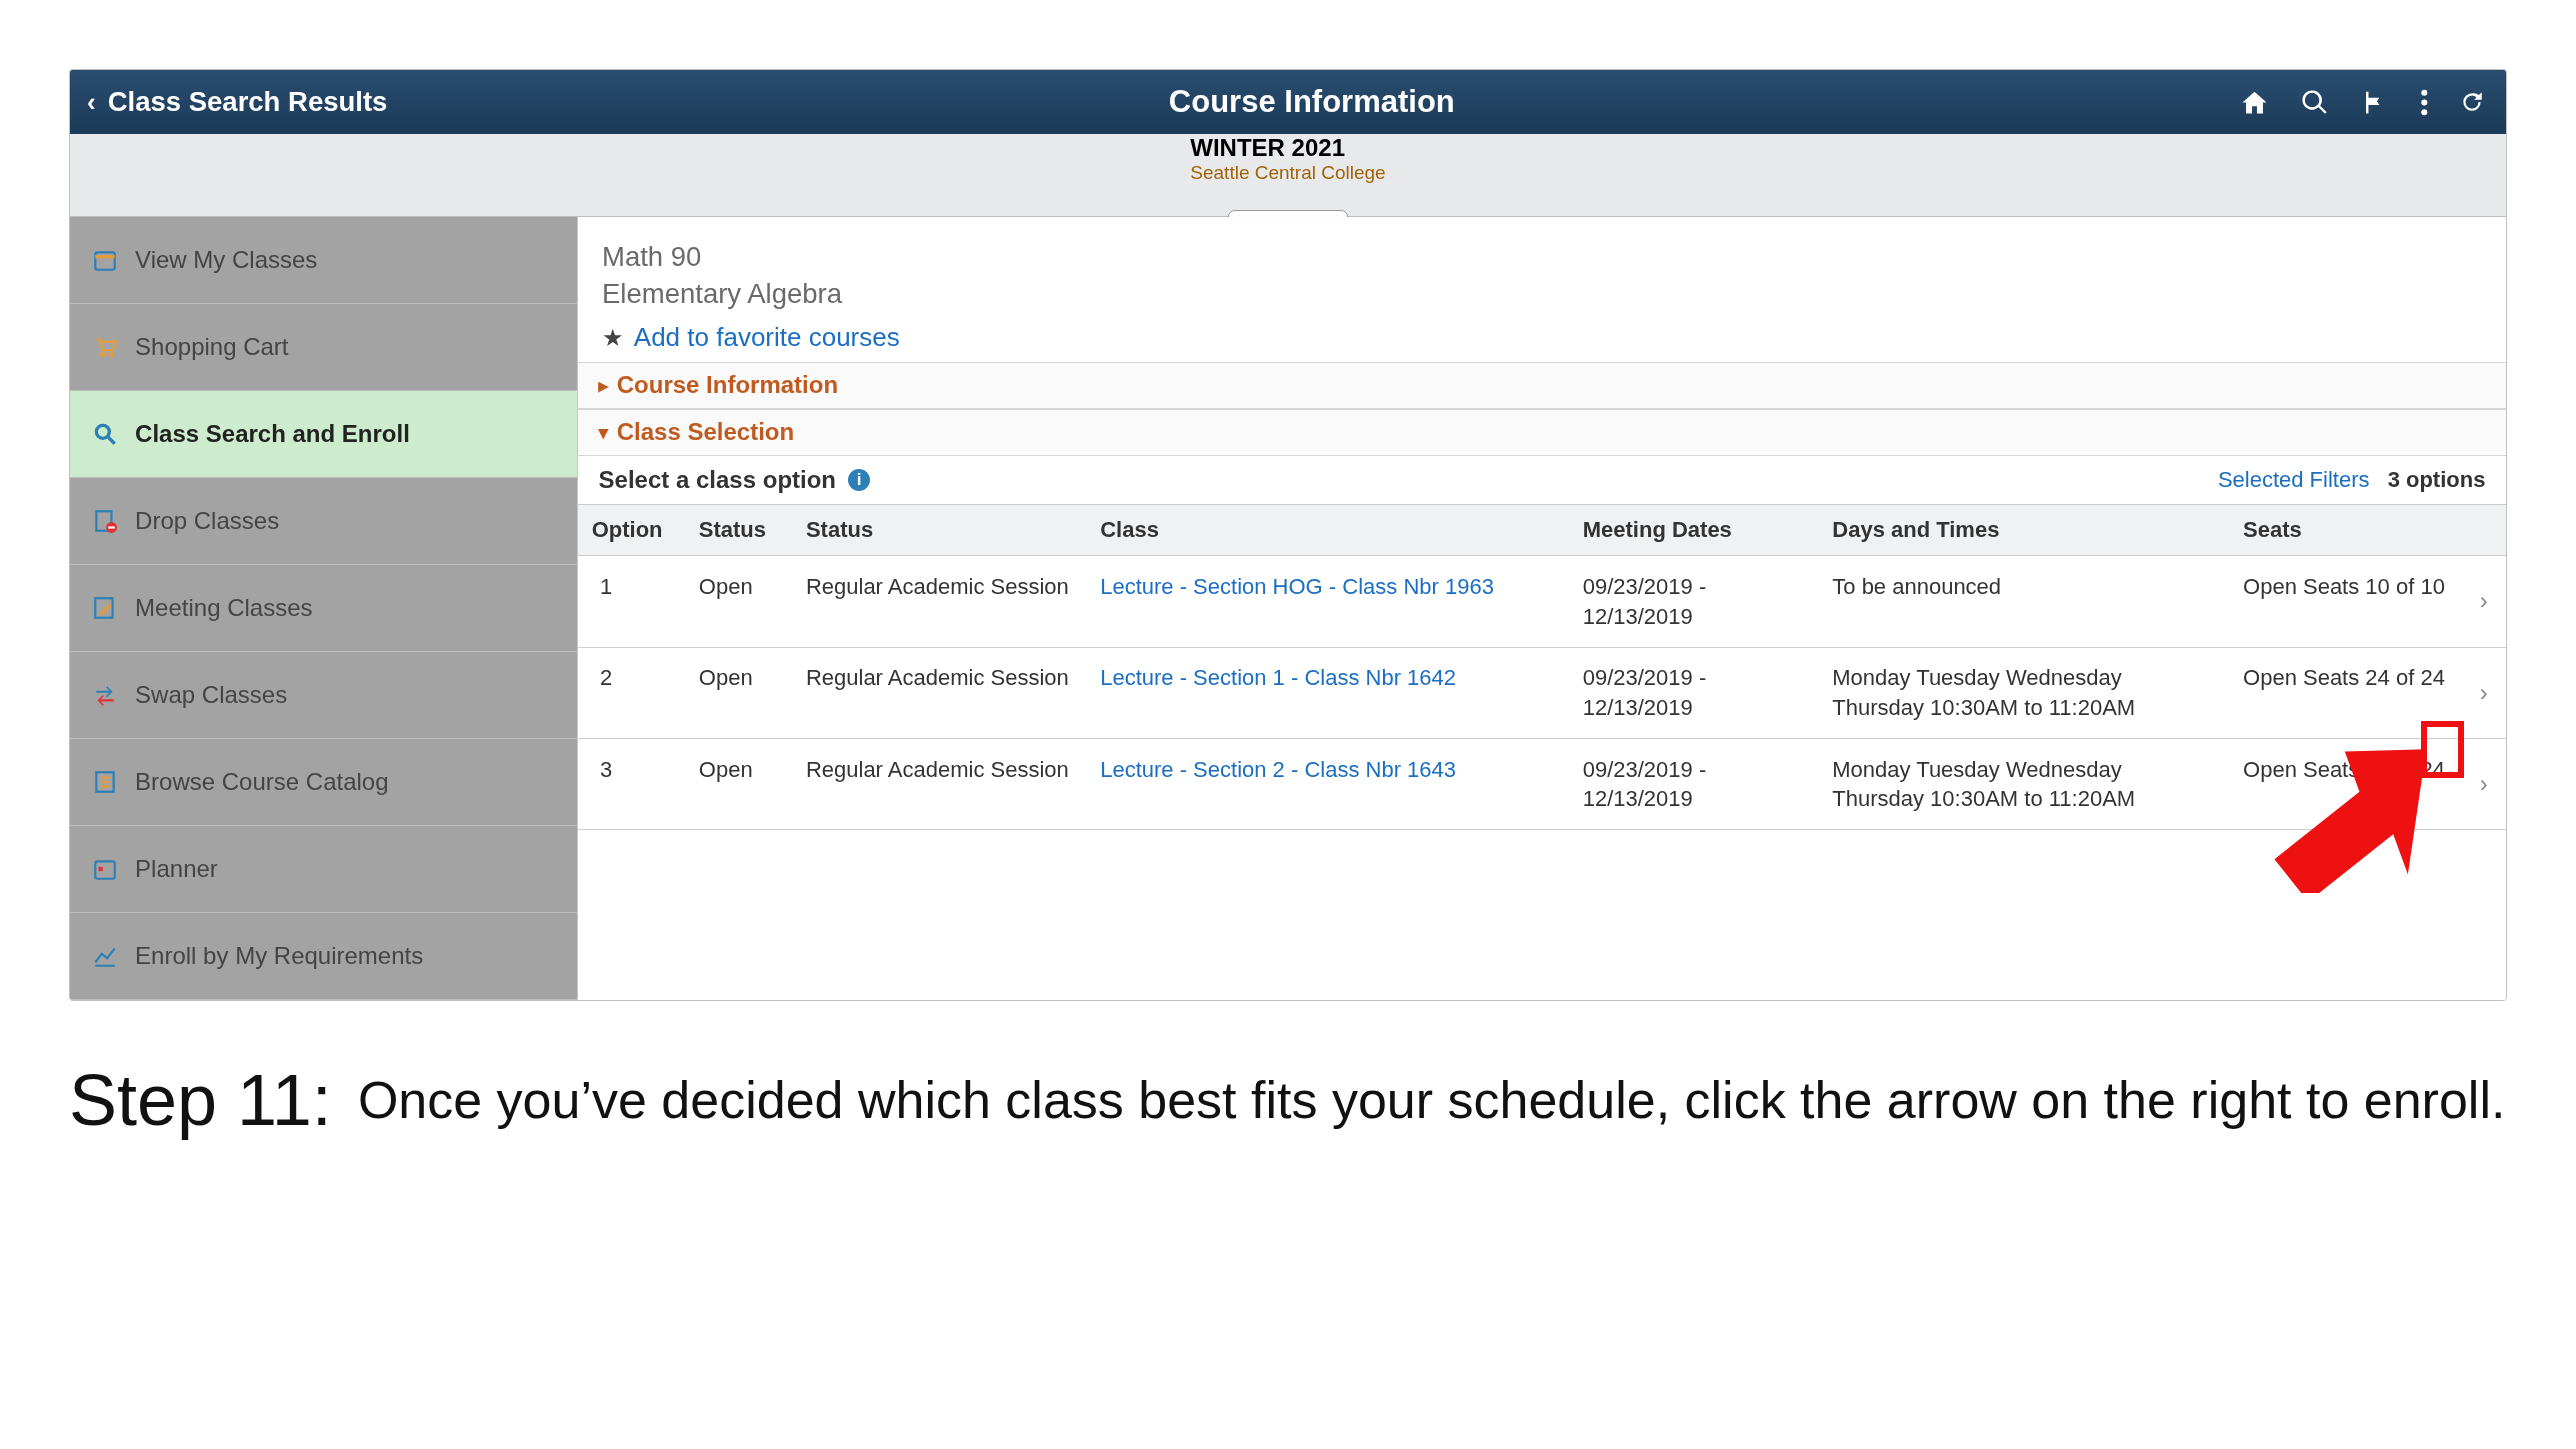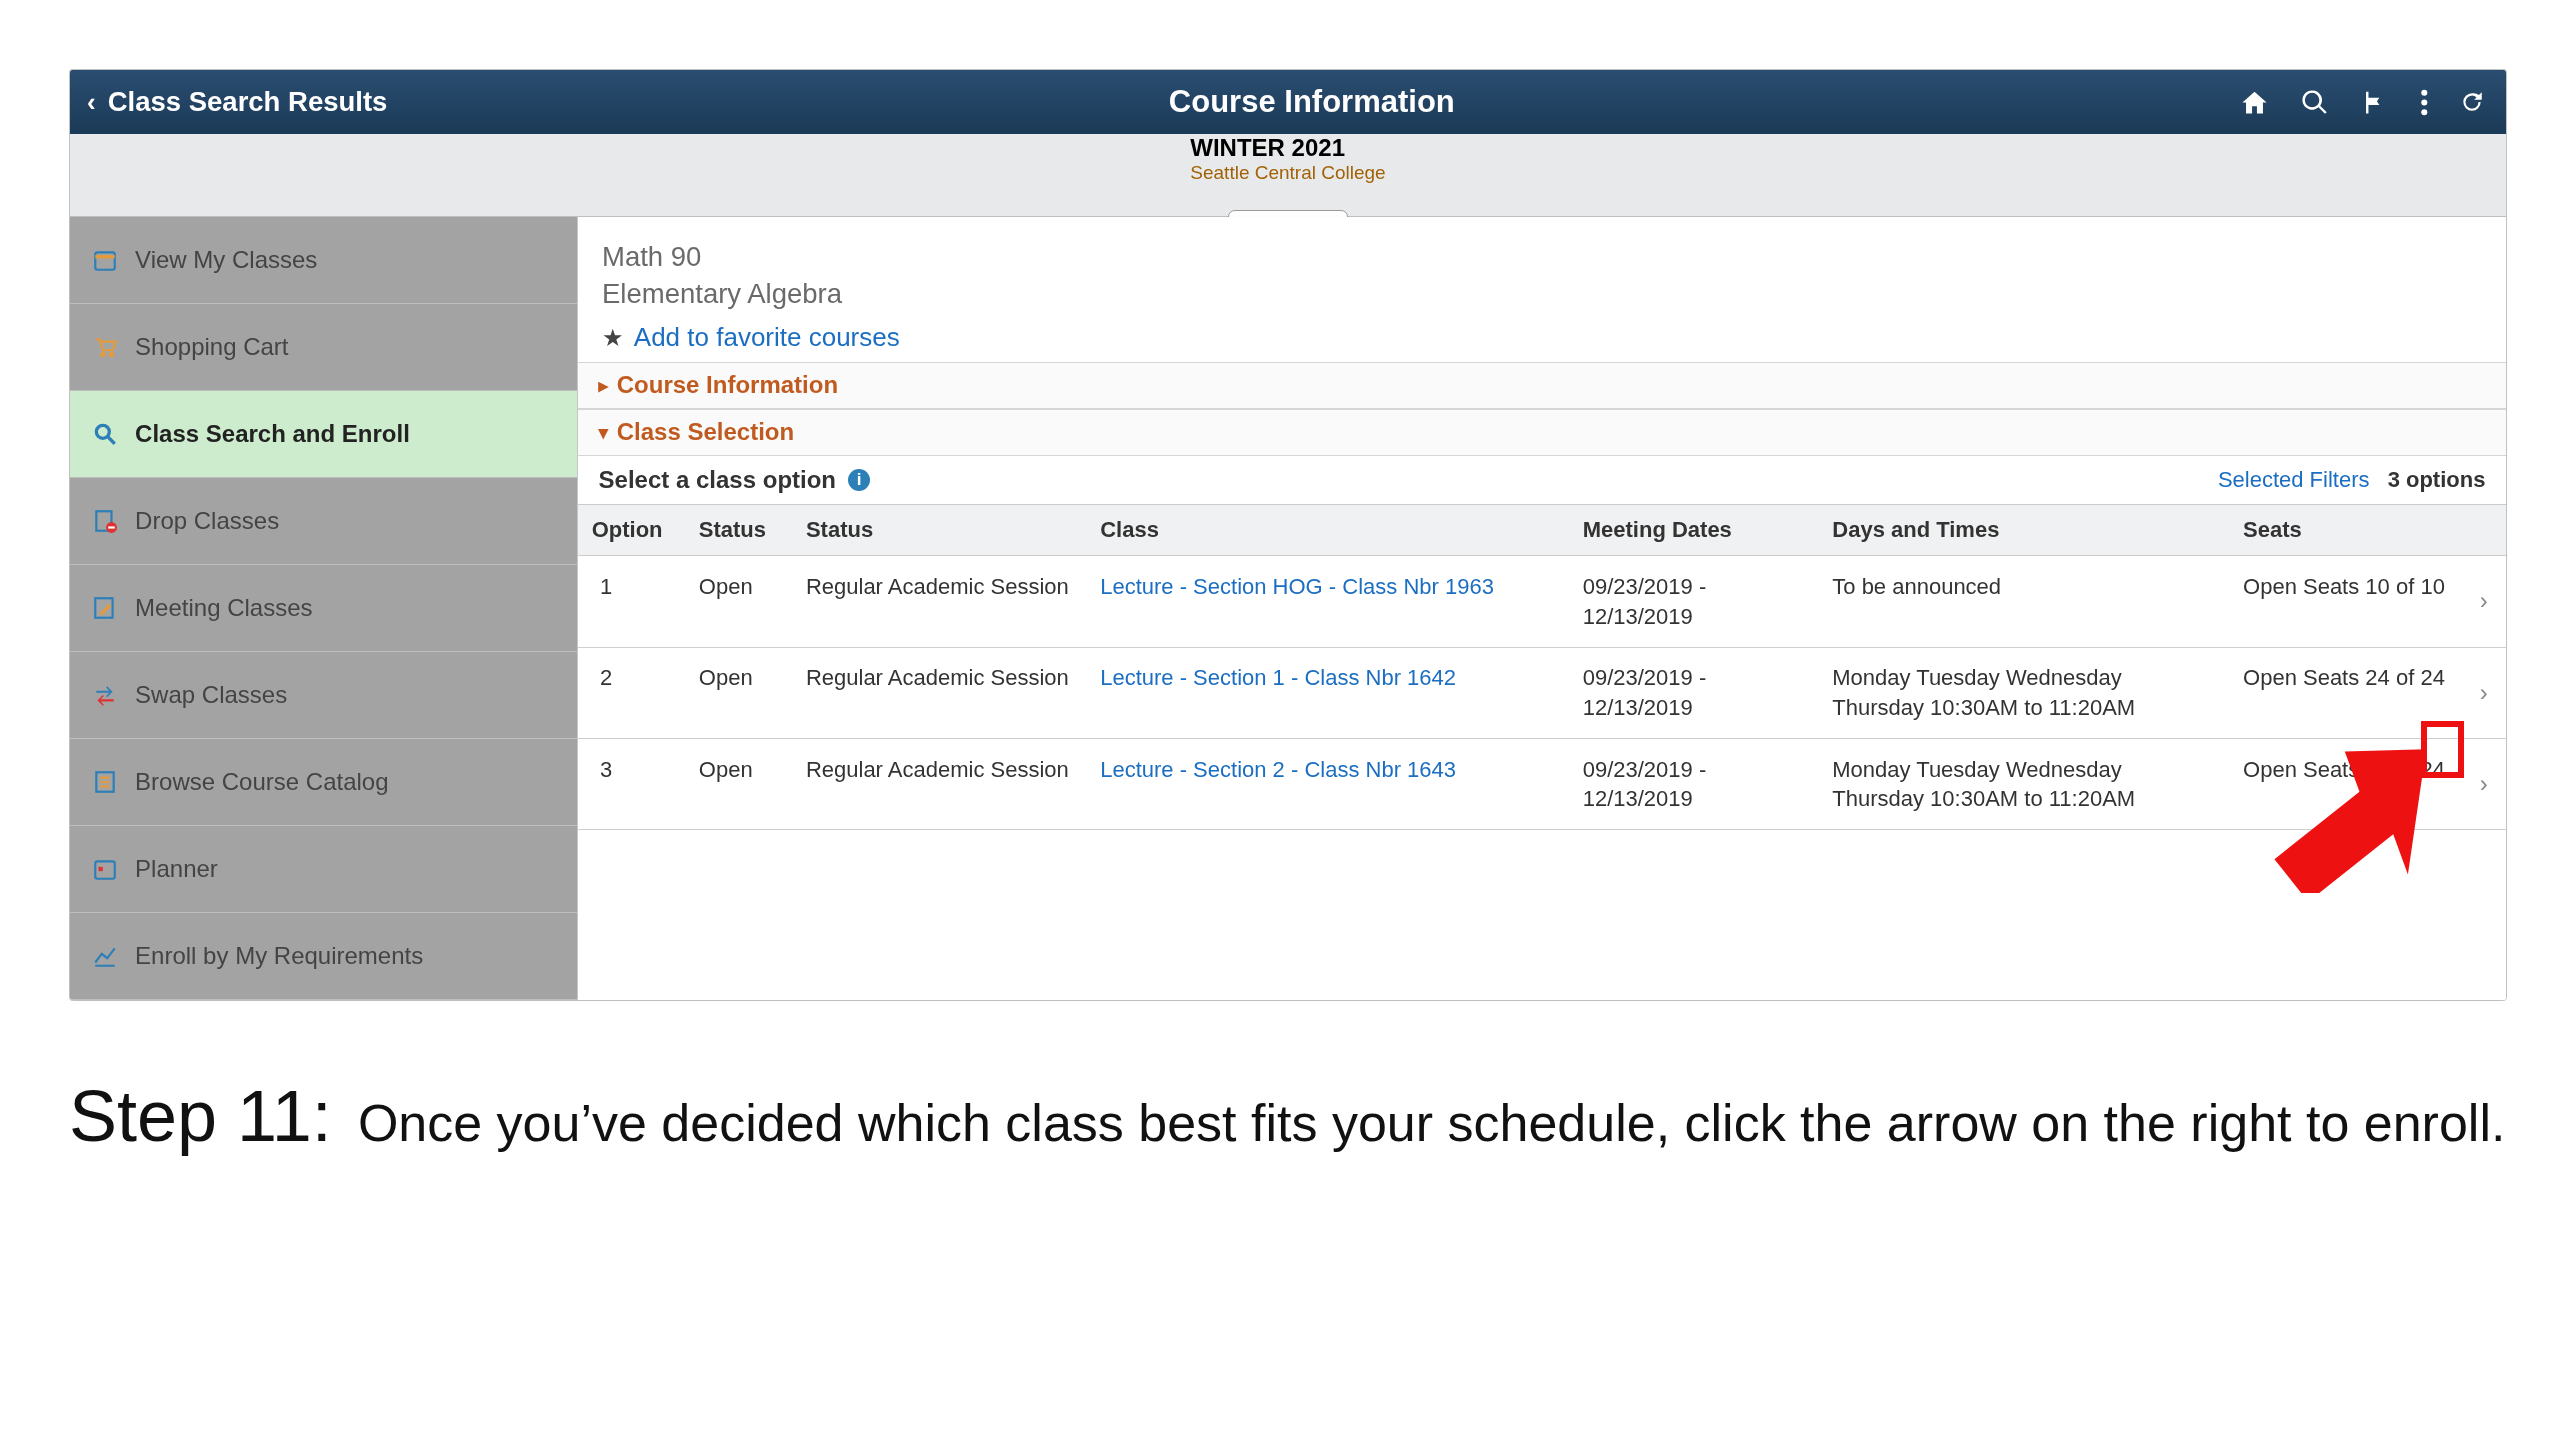--- a/index.html
+++ b/index.html
@@ -54,21 +54,21 @@
   .col-class{width:464px;}
   .col-dates{width:240px;}
   .col-times{width:395px;}
   .col-seats{width:223px;}
   .col-arrow{width:43px;}
   
   .callout{position:absolute;pointer-events:none;}
   .redbox{position:absolute;border:6.9px solid #e11;width:31px;height:45px;}
   .redarrow svg{display:block;}
   
-  .step{display:flex;align-items:flex-end;gap:26px;margin:76px 52px 0 52px;color:#111;}
+  .step{display:flex;align-items:center;gap:26px;margin:60px 52px 0 52px;color:#111;}
   .step-label{font-size:72px;font-weight:400;line-height:1.1;}
   .step-text{font-size:52px;font-weight:400;line-height:1.25;}
 </style>
 </head>
 <body>
 
 <div class="slide">
 
   <div class="panel">
 

